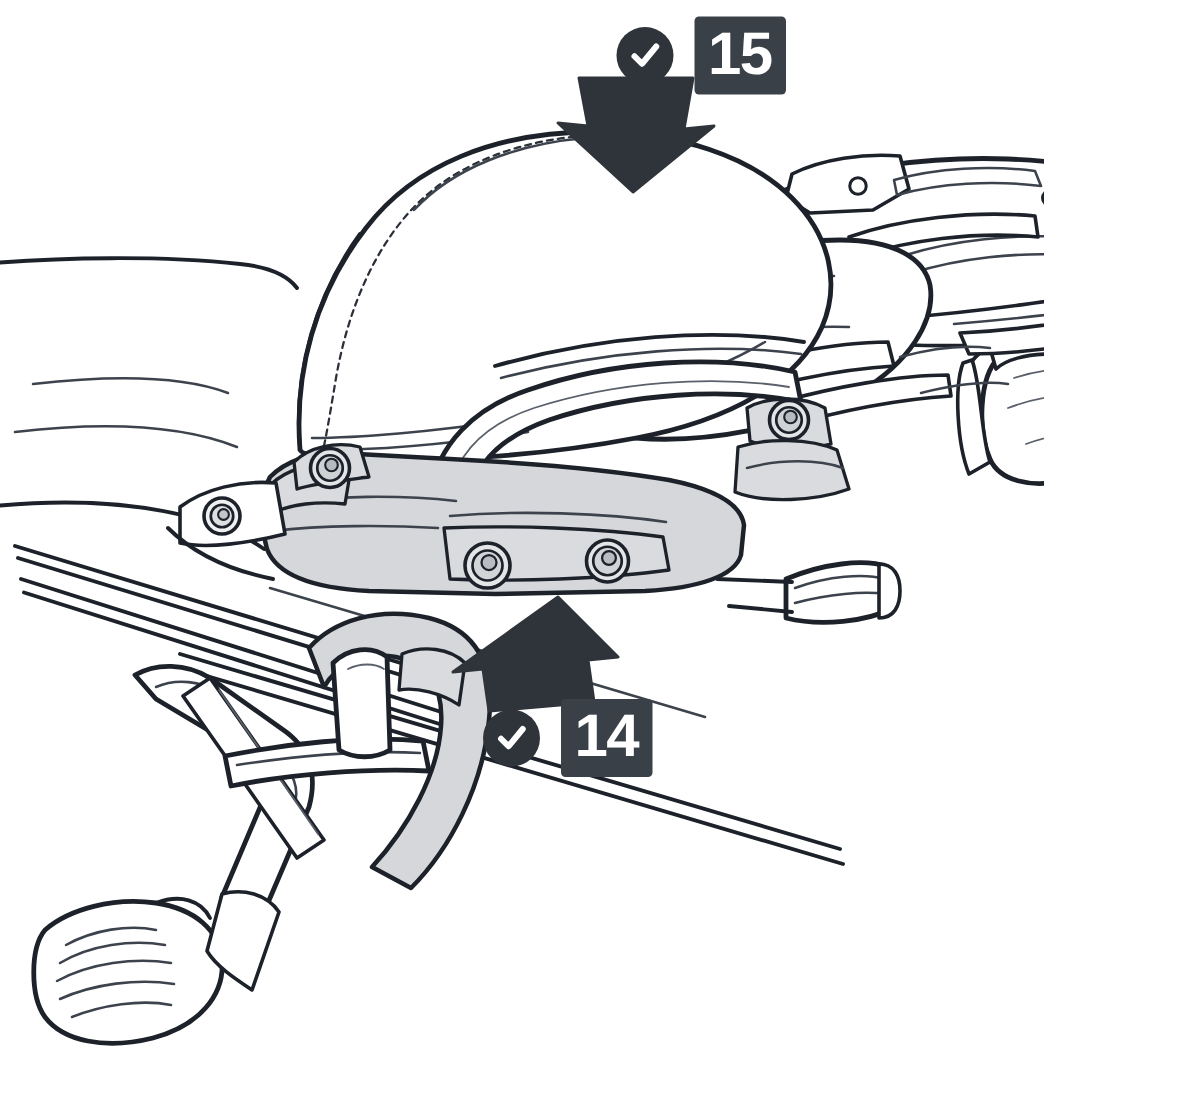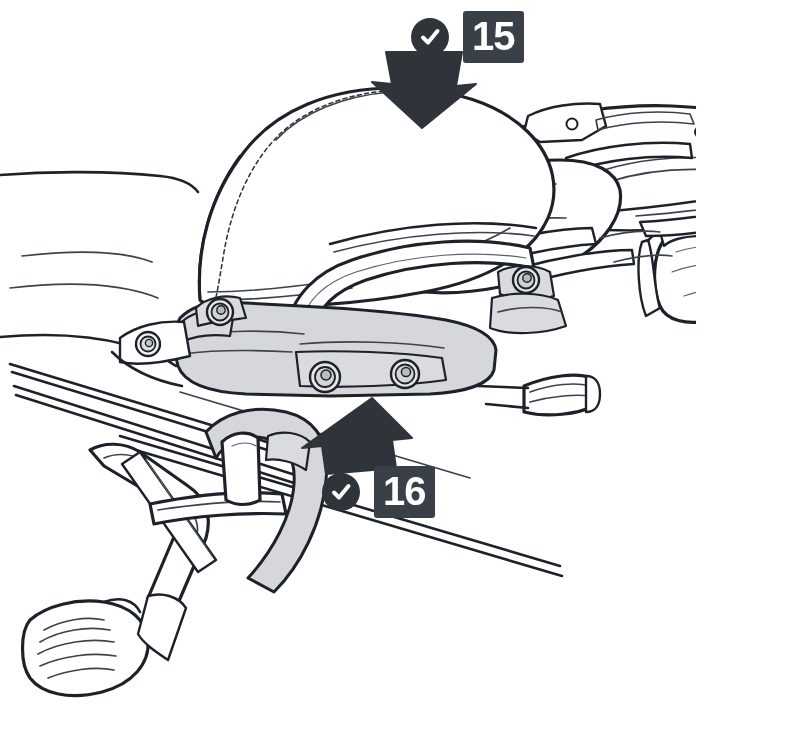--- a/index.html
+++ b/index.html
@@ -312,16 +312,16 @@
     </div>
     <div class="num-badge">15</div>
   </div>
 
   <div class="callout" id="callout-14">
     <div class="check-circle">
       <svg width="26" height="26" viewBox="0 0 26 26" aria-hidden="true">
         <path d="M6 13.5 L11 18.5 L20.5 7" fill="none" stroke="#ffffff" stroke-width="4" stroke-linecap="round" stroke-linejoin="round"></path>
       </svg>
     </div>
-    <div class="num-badge">16</div>
+    <div class="num-badge">14</div>
   </div>
 
 </div>
 
 </body></html>

